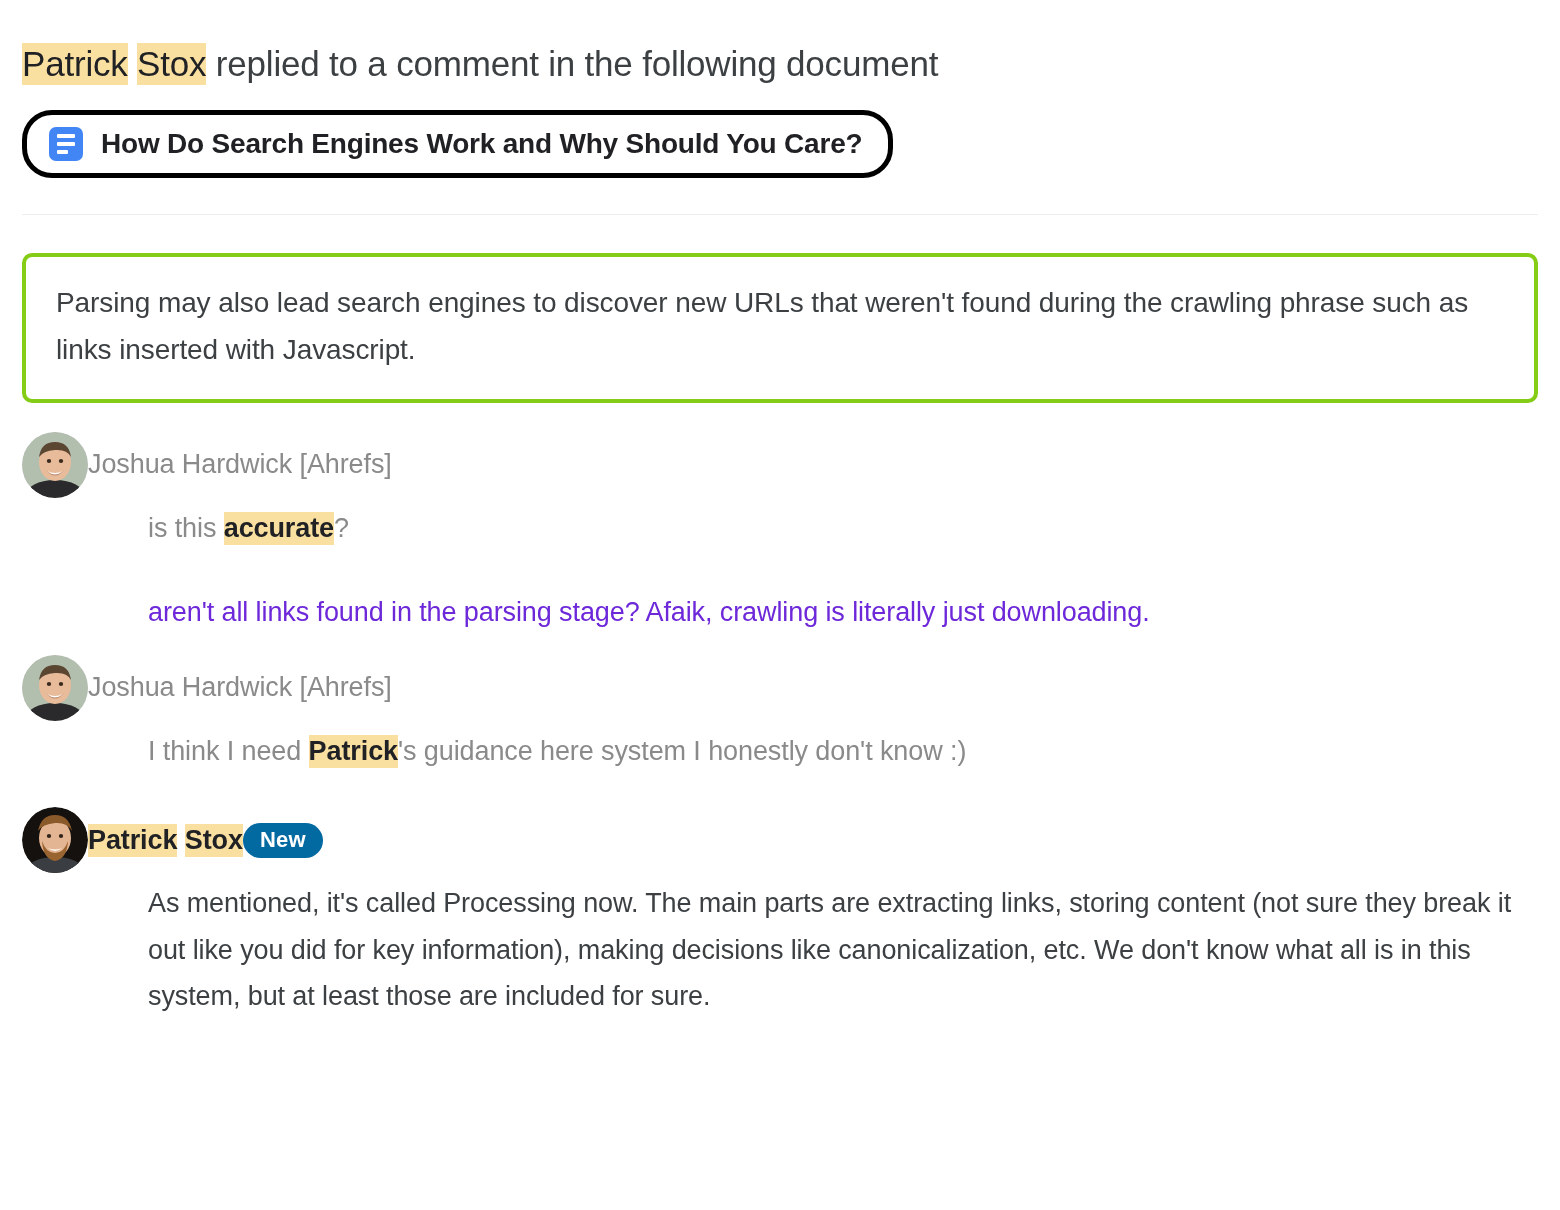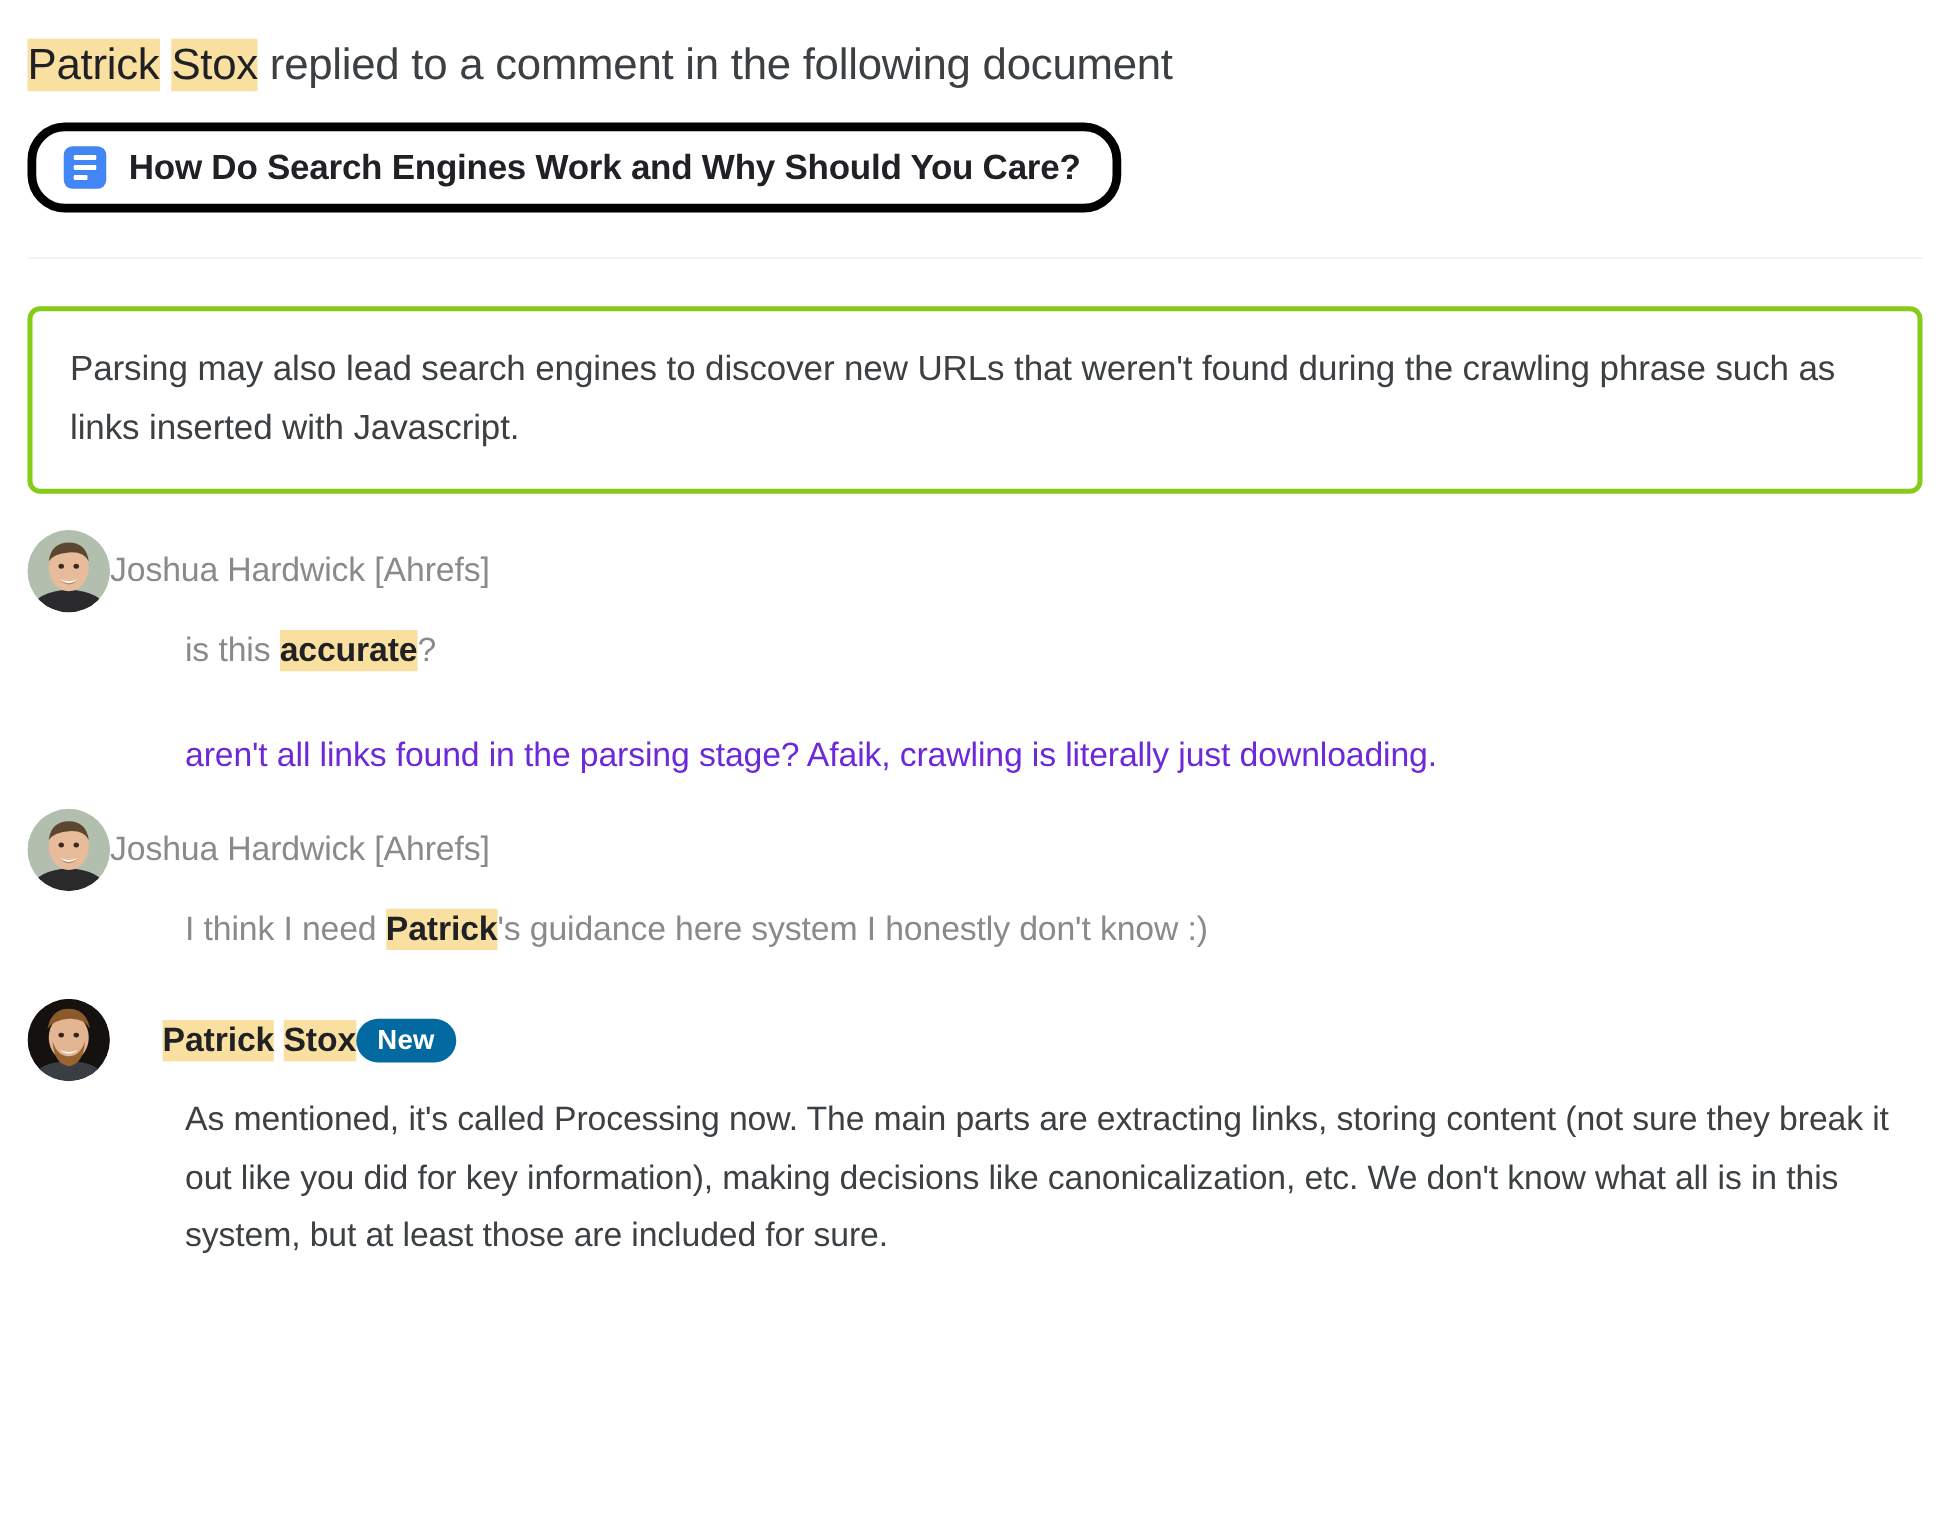--- a/index.html
+++ b/index.html
@@ -22,38 +22,38 @@
     box-sizing: border-box;
     padding: 0 22px;
   }
 
   
   .headline {
     font-size: 35px;
     line-height: 1.25;
     color: #3c4043;
     font-weight: 400;
-    padding-top: 30px;
+    padding-top: 42px;
     letter-spacing: -0.2px;
     white-space: nowrap;
   }
   .hl {
     background: #fae0a0;
     color: #202124;
     font-weight: 400;
     padding: 1px 0 2px 0;
   }
   .headline .hl { color: #202124; }
 
   .doc-pill {
     margin-top: 24px;
     display: inline-flex;
     align-items: center;
     gap: 18px;
-    border: 7px solid #000000;
+    border: 5px solid #000000;
     border-radius: 30px;
     padding: 12px 26px 12px 22px;
     background: #fff;
     box-sizing: border-box;
   }
   .doc-icon {
     width: 34px;
     height: 34px;
     border-radius: 7px;
     background: #4285f4;
@@ -126,21 +126,20 @@
 
   .author {
     font-size: 27px;
     color: #8a8a8a;
     letter-spacing: -0.1px;
     white-space: nowrap;
   }
   .author.highlighted {
     font-weight: 700;
     color: #202124;
-    margin-left: 42px;
   }
   .author .hl { font-weight: 700; }
 
   .badge-new {
     display: inline-block;
     background: #0369a1;
     color: #ffffff;
     font-size: 22px;
     font-weight: 700;
     border-radius: 22px;

